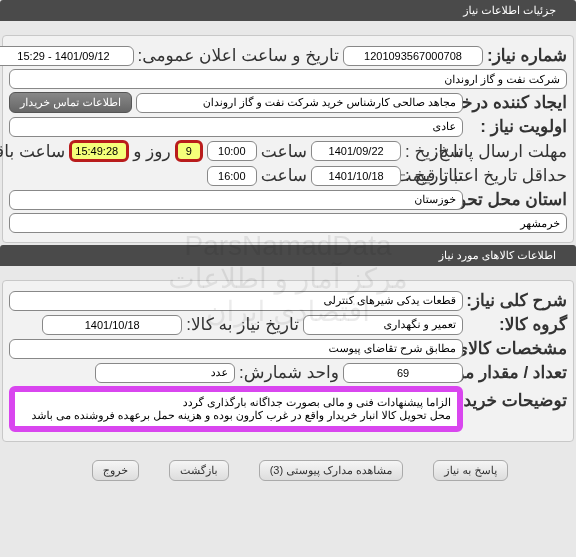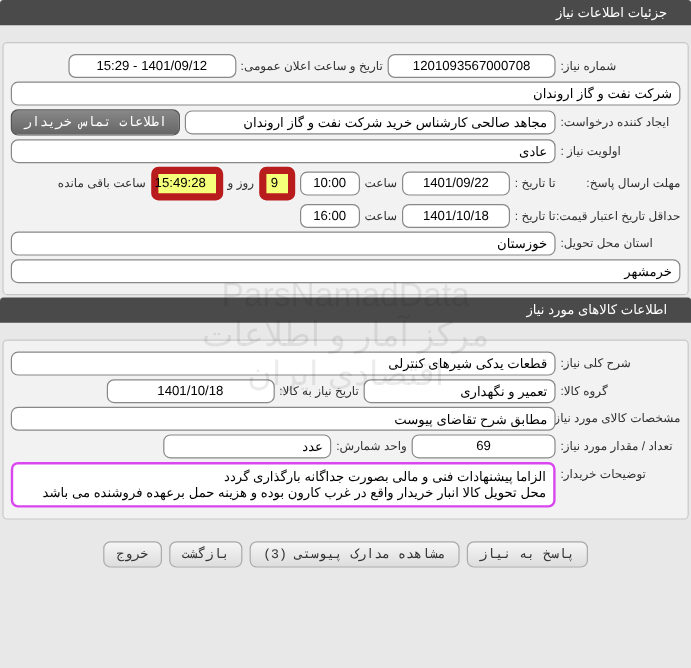--- a/index.html
+++ b/index.html
@@ -41,68 +41,69 @@
 }
 .row {
   display: flex;
   align-items: center;
   margin: 3px 0;
   gap: 4px;
   flex-wrap: nowrap;
 }
 .label {
   color: #333;
-  font-size: 10px;
+  font-size: 17px;
   white-space: nowrap;
 }
-.label-w { width: 100px; text-align: left; }
+.label-w { width: 100px; text-align: right; font-weight: bold; }
 input.field {
   background: #fff;
   border: 1px solid #888;
   border-radius: 6px;
   padding: 2px 6px;
   font-size: 11px;
   font-family: inherit;
   text-align: center;
   height: 20px;
 }
 .field-wide { flex: 1; text-align: right !important; padding-right: 6px; }
 .btn {
   background: linear-gradient(#888,#666);
   color: #fff;
   border: 1px solid #555;
   border-radius: 6px;
   padding: 3px 10px;
   font-size: 11px;
-  font-family: Liberation Mono, monospace;
+  font-family: Liberation Sans, sans-serif;
   cursor: pointer;
 }
 .btn-light {
   background: linear-gradient(#f5f5f5,#ddd);
   color: #333;
   border: 1px solid #aaa;
+  margin-left: 24px;
 }
 .yellow-box {
   background: #f5ff7a;
-  border: 6px solid #b91c1c;
+  border: 3px solid #b91c1c;
   border-radius: 6px;
   padding: 2px 8px;
   font-size: 11px;
   text-align: center;
 }
 .button-bar {
   display: flex;
   justify-content: center;
   gap: 6px;
   margin-top: 10px;
   padding: 8px;
 }
 .multiline {
   background: #fff;
-  border: 2px solid #d946ef;
+  border: 6px solid #d946ef;
   border-radius: 6px;
   padding: 4px 6px;
   font-size: 11px;
   flex: 1;
   text-align: right;
   min-height: 32px;
 }
 </style>
 </head>
 <body>

